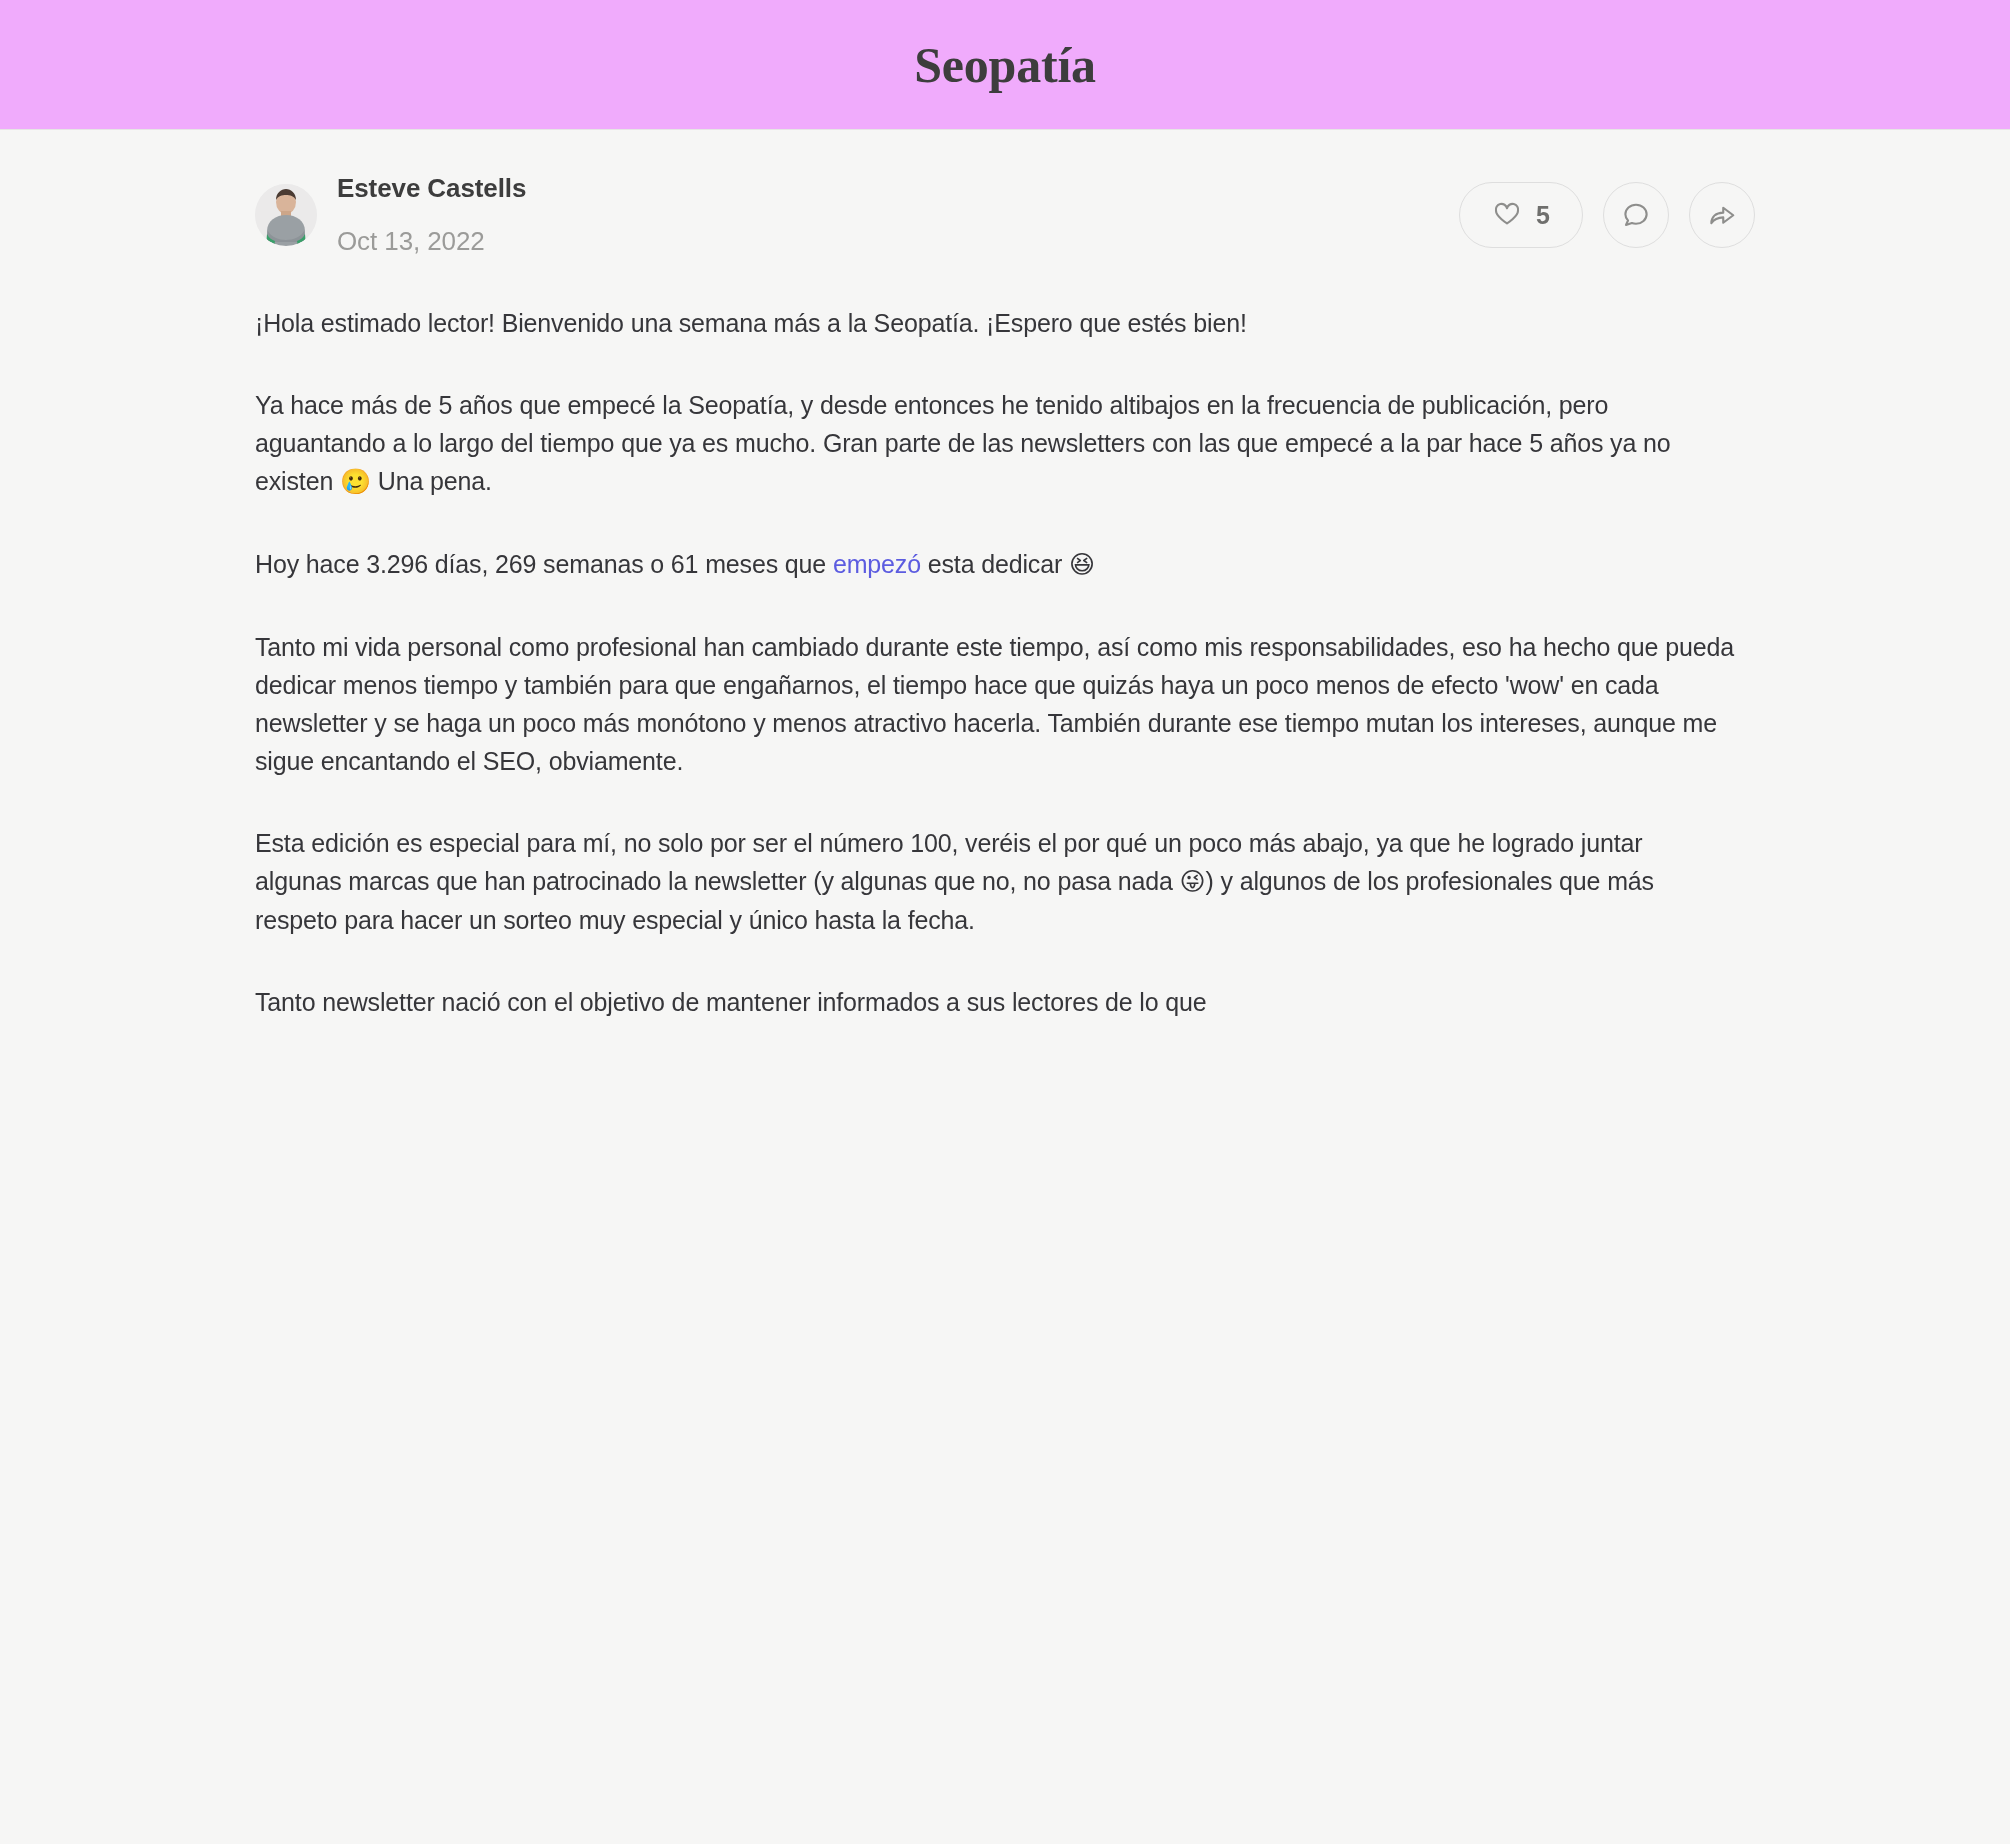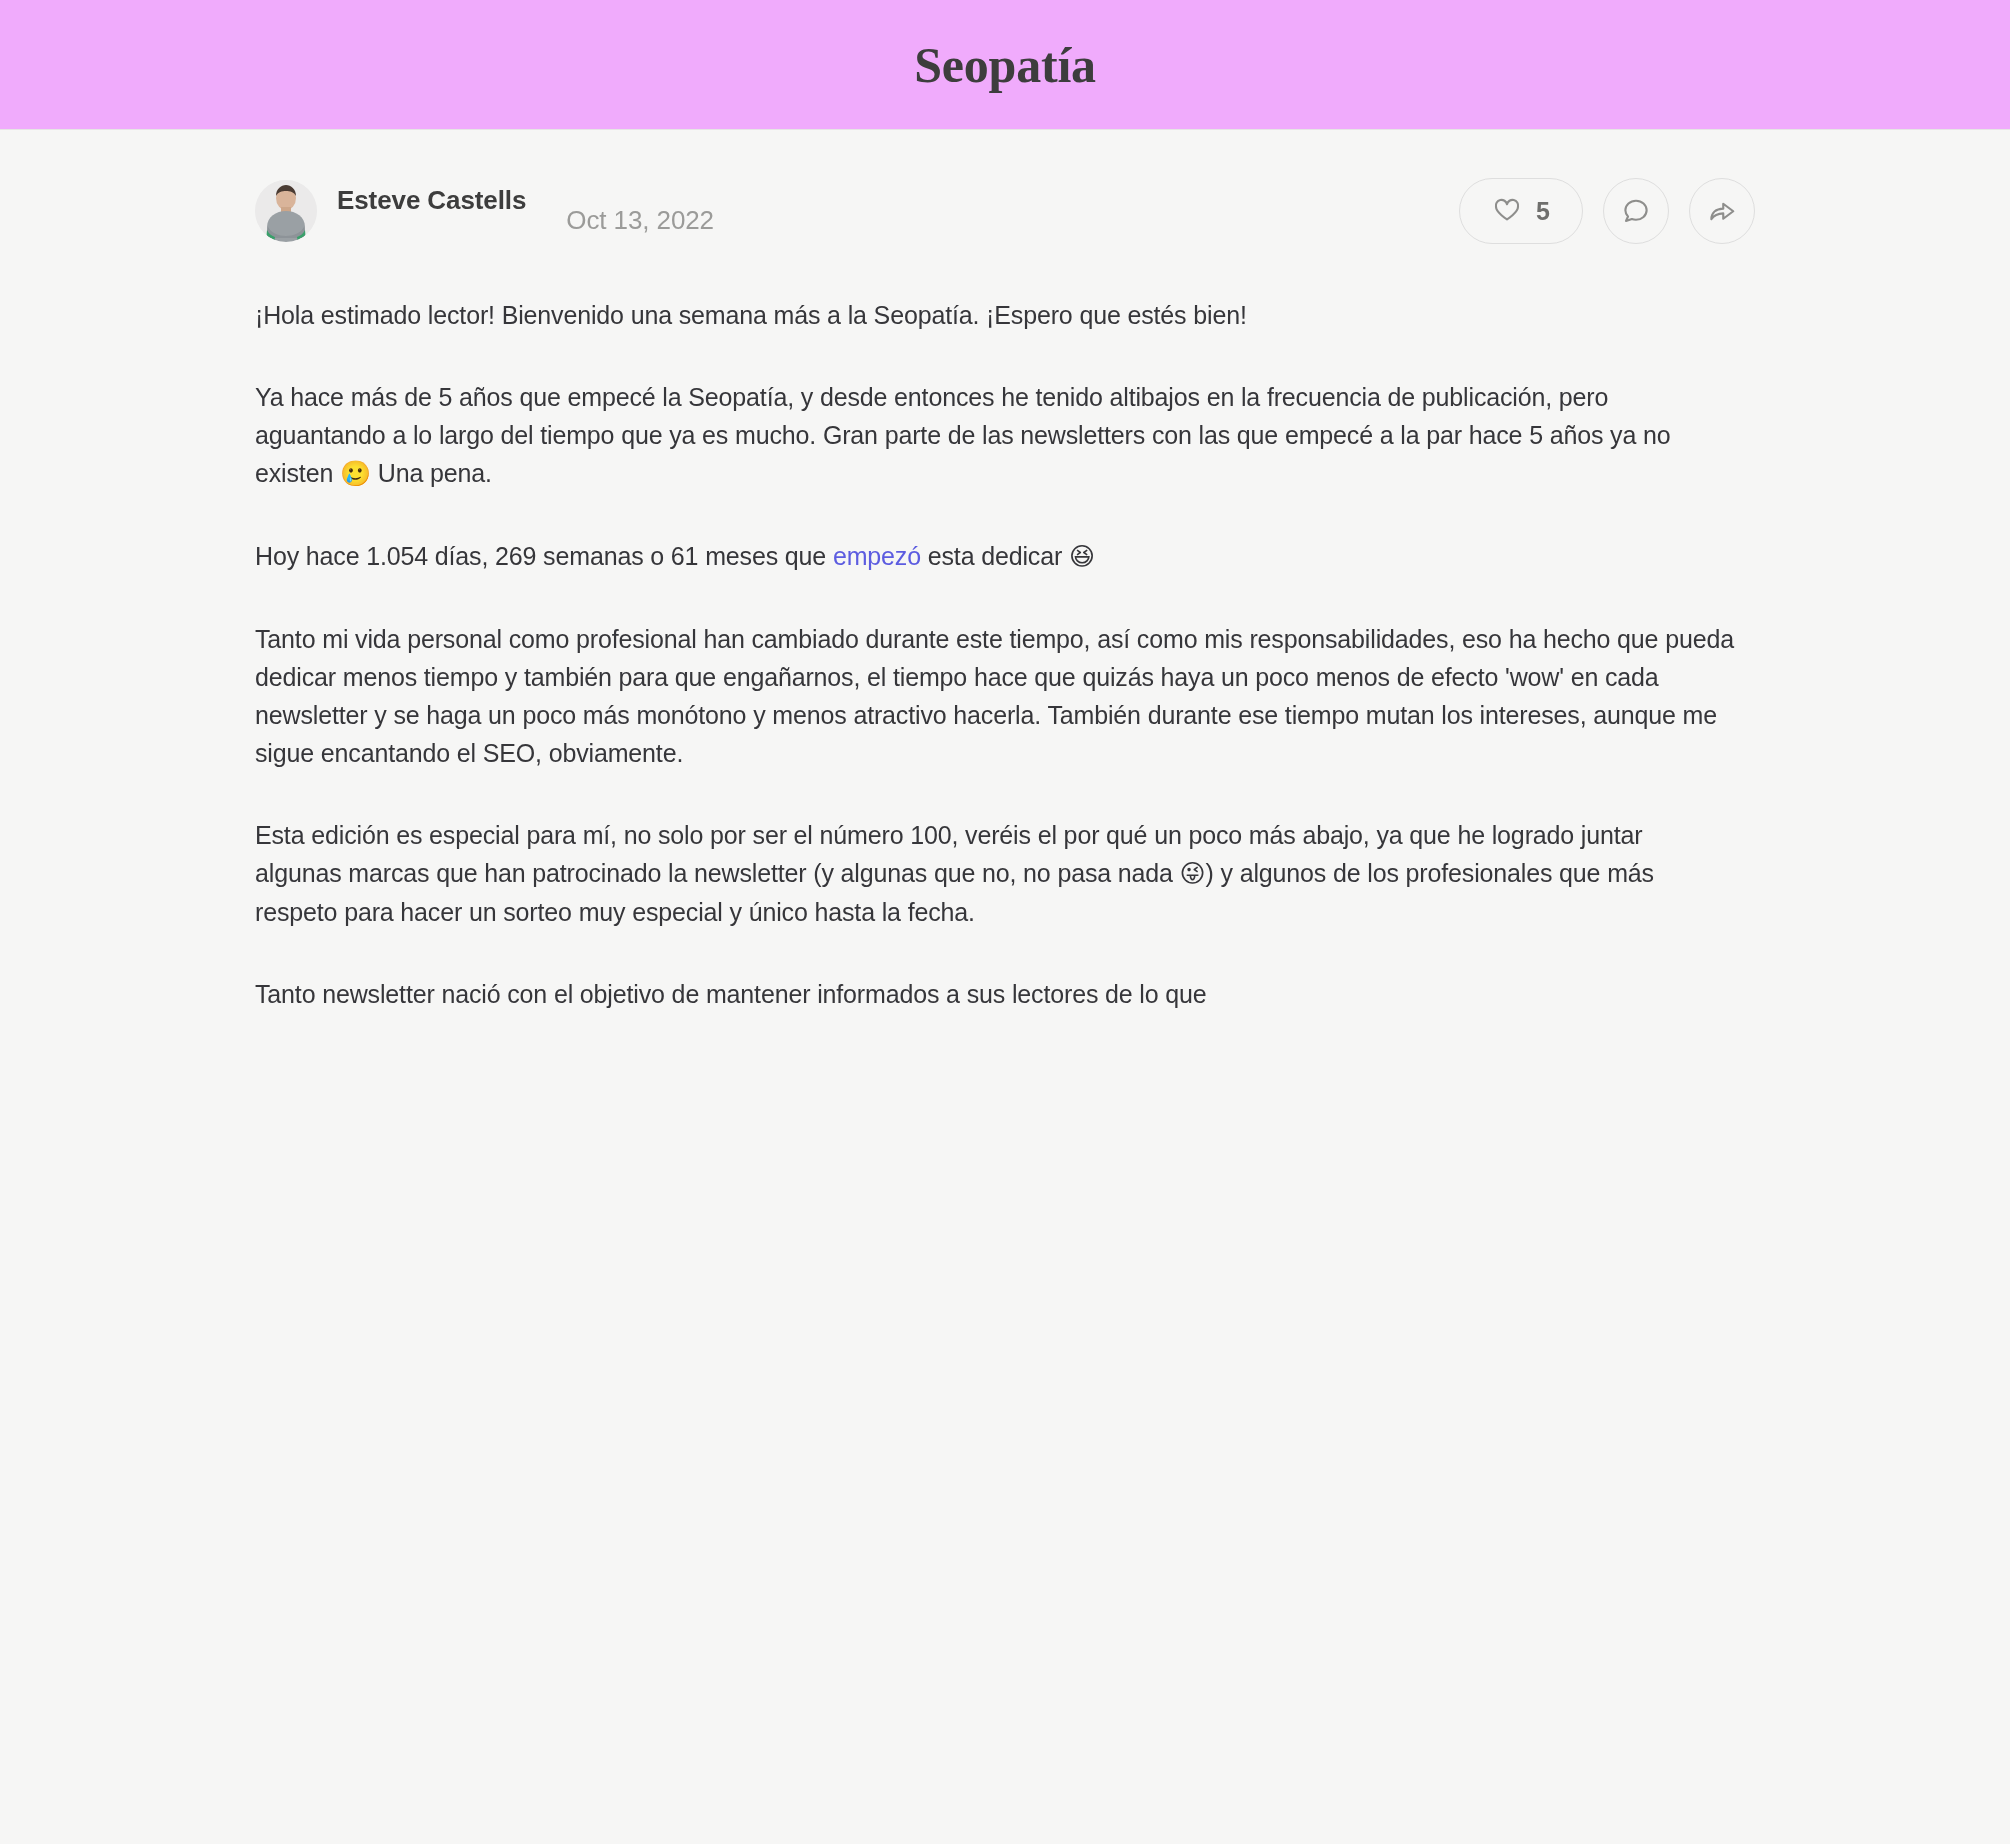--- a/index.html
+++ b/index.html
@@ -69,21 +69,21 @@
   .avatar {
     width: 62px;
     height: 62px;
     border-radius: 50%;
     overflow: hidden;
     flex: 0 0 62px;
     background: #ebebeb;
     position: relative;
   }
   .avatar svg { display: block; width: 100%; height: 100%; }
-  .byline-meta { display: flex; justify-content: flex-end; gap: 40px; }
+  .byline-meta { display: flex; flex-direction: column; justify-content: flex-end; }
   .byline-author {
     font-size: 26px;
     font-weight: 700;
     color: #3d3d3d;
     line-height: 1.25;
     letter-spacing: -0.1px;
   }
   .byline-date {
     font-size: 26px;
     font-weight: 400;
@@ -218,21 +218,21 @@
   <div class="post-body">
 
     <p>¡Hola estimado lector! Bienvenido una semana más a la Seopatía. ¡Espero que estés bien!</p>
 
 
     <p>
       <span>Ya hace más de 5 años que empecé la Seopatía, y desde entonces he tenido altibajos en la frecuencia de publicación, pero aguantando a lo largo del tiempo que ya es mucho. Gran parte de las newsletters con las que empecé a la par hace 5 años ya no existen </span><span class="emoji">🥲</span><span> Una pena.</span>
     </p>
 
     <p>
-      <span>Hoy hace 1.054 días, 269 semanas o 61 meses que </span><a href="#">empezó</a><span> esta dedicar </span><span class="emoji">😆</span>
+      <span>Hoy hace 3.296 días, 269 semanas o 61 meses que </span><a href="#">empezó</a><span> esta dedicar </span><span class="emoji">😆</span>
     </p>
 
     <p>Tanto mi vida personal como profesional han cambiado durante este tiempo, así como mis responsabilidades, eso ha hecho que pueda dedicar menos tiempo y también para que engañarnos, el tiempo hace que quizás haya un poco menos de efecto 'wow' en cada newsletter y se haga un poco más monótono y menos atractivo hacerla. También durante ese tiempo mutan los intereses, aunque me sigue encantando el SEO, obviamente.</p>
 
     <p>
       <span>Esta edición es especial para mí, no solo por ser el número 100, veréis el por qué un poco más abajo, ya que he logrado juntar algunas marcas que han patrocinado la newsletter (y algunas que no, no pasa nada </span><span class="emoji">😜</span><span>) y algunos de los profesionales que más respeto para hacer un sorteo muy especial y único hasta la fecha.</span>
     </p>
 
     <p>Tanto newsletter nació con el objetivo de mantener informados a sus lectores de lo que</p>
 

